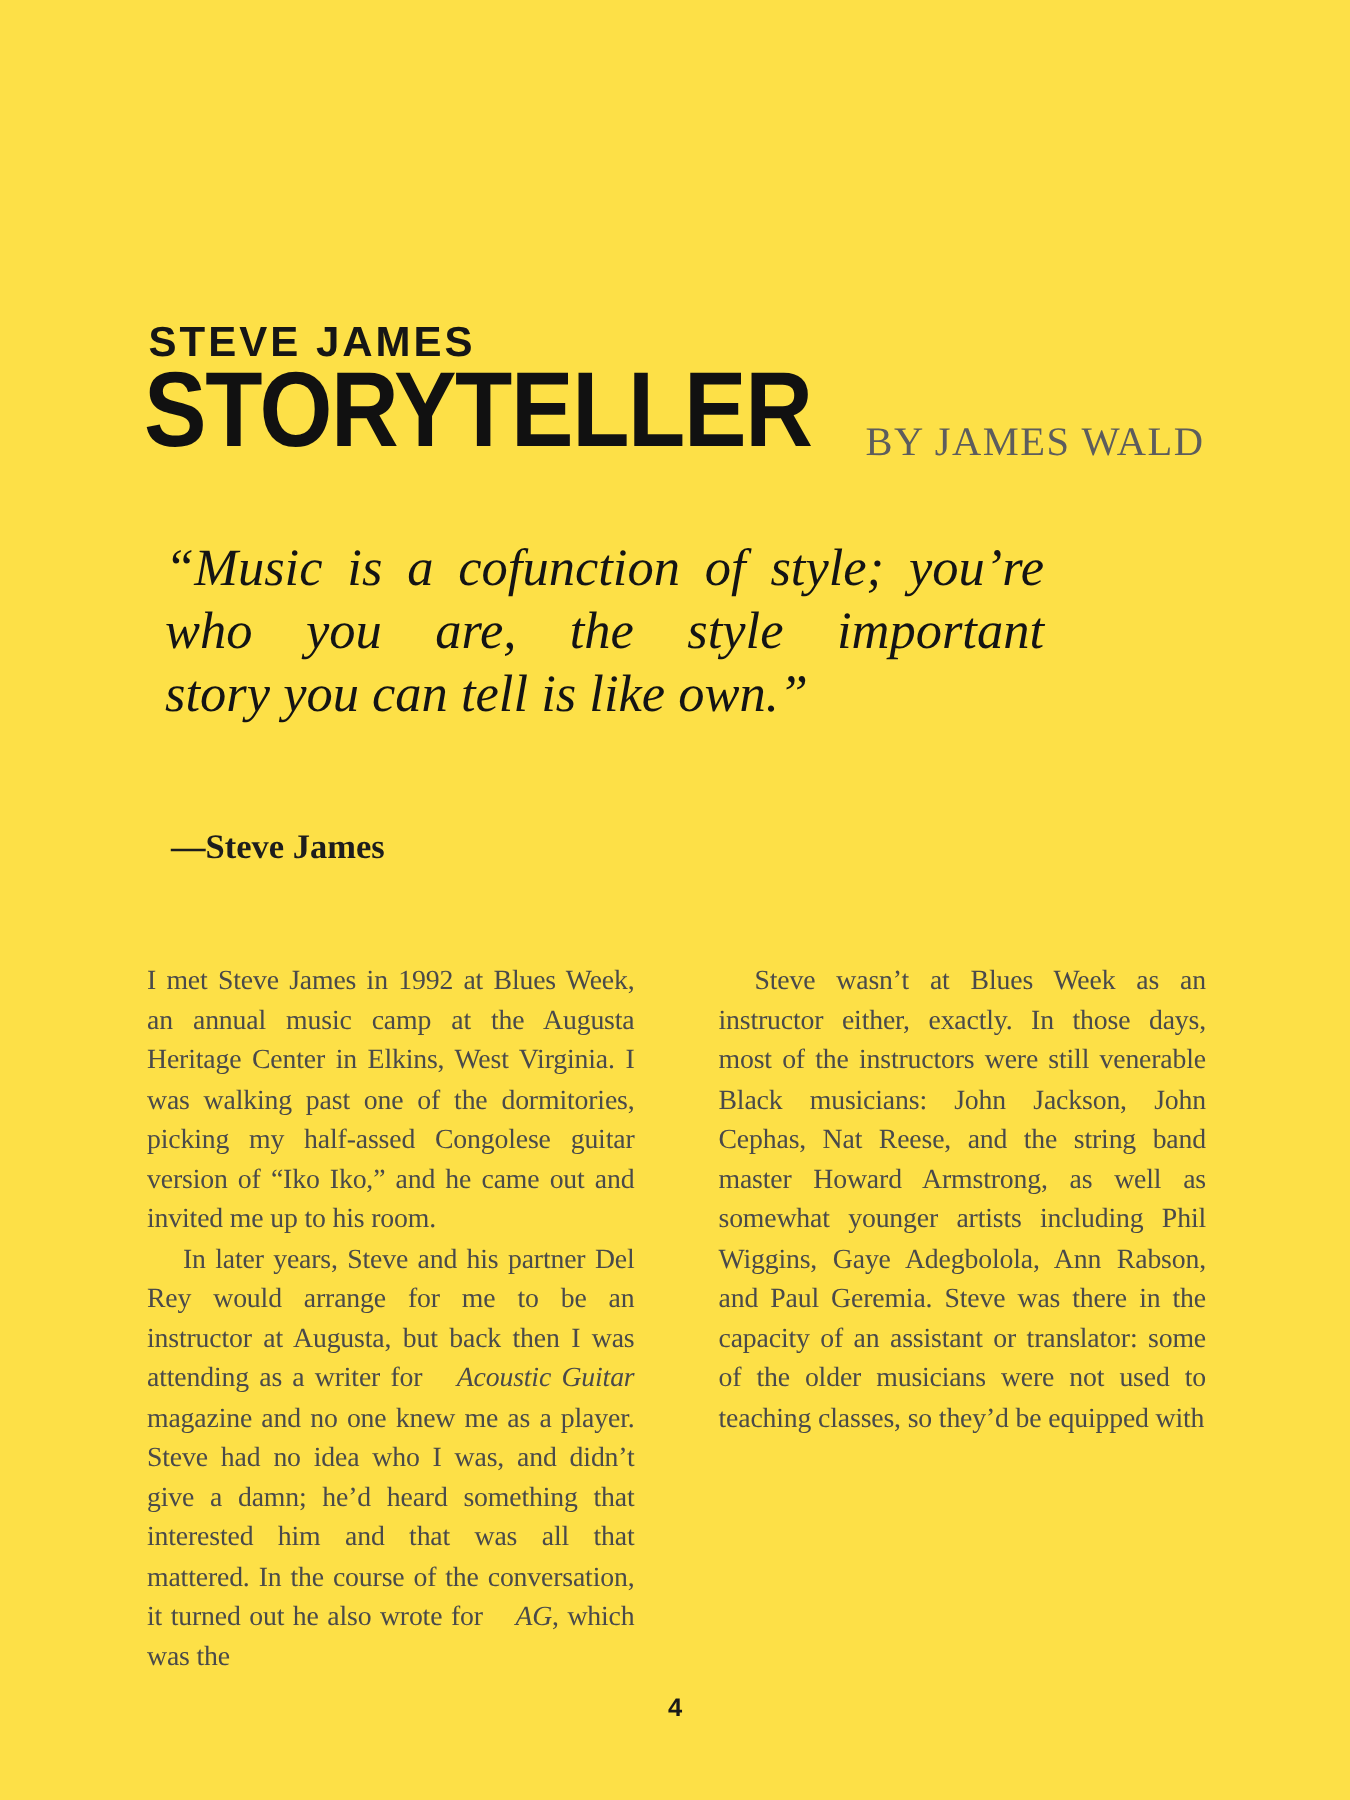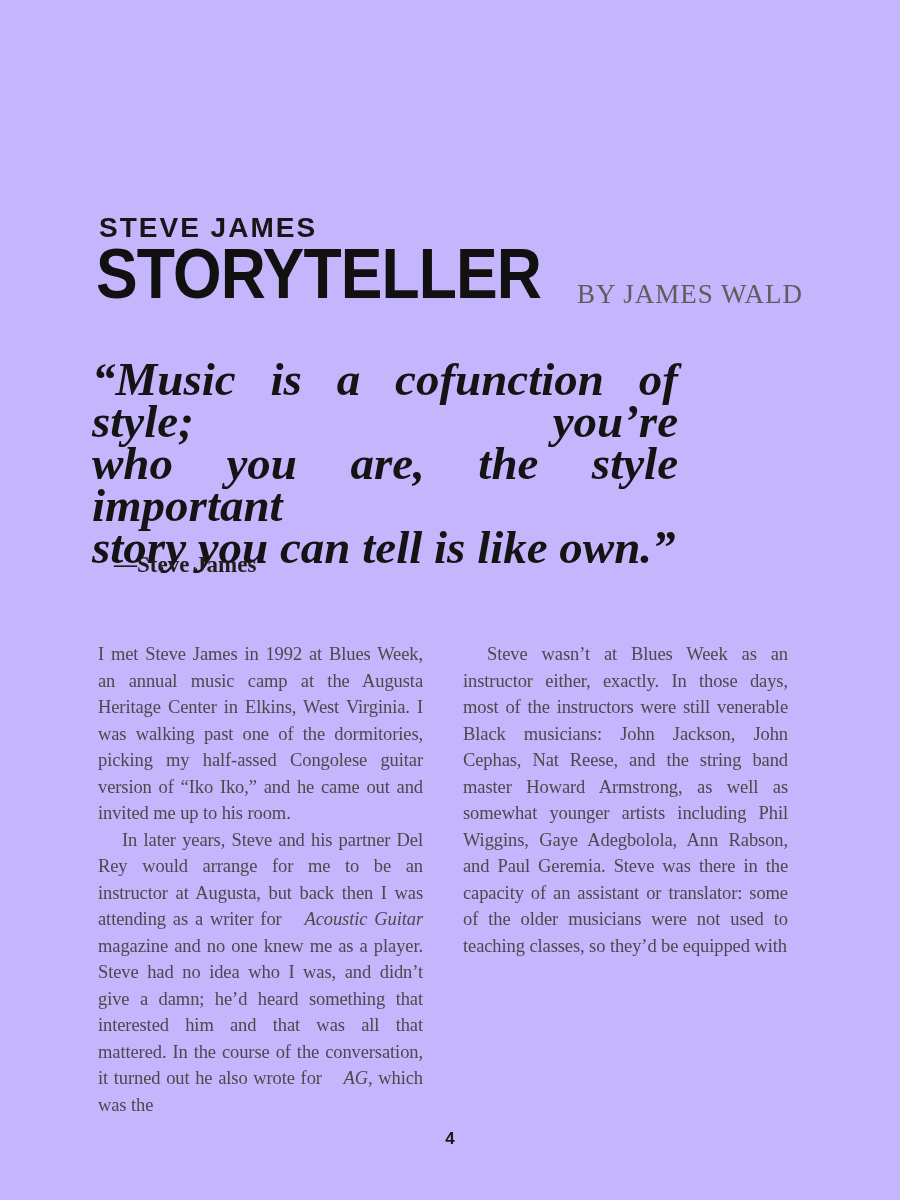--- a/index.html
+++ b/index.html
@@ -1,20 +1,20 @@
 <!DOCTYPE html>
 <html><head>
 <meta charset="utf-8">
 <style>
   html, body { margin: 0; padding: 0; background: #ffffff; }
   .page {
     position: relative;
     width: 900px;
     height: 1200px;
-    background: #c4b5fd;
+    background: #fde047;
     overflow: hidden;
     font-family: "Liberation Serif", serif;
   }
 
   
   .kicker {
     position: absolute;
     left: 99px;
     top: 214px;
     font-family: "Liberation Sans", sans-serif;
@@ -46,27 +46,27 @@
     font-size: 27px;
     line-height: 1;
     letter-spacing: 1px;
     color: #5d5d5d;
     white-space: nowrap;
   }
 
   
   .quote {
     position: absolute;
-    left: 92px;
+    left: 110px;
     top: 358px;
     width: 586px;
     font-family: "Liberation Serif", serif;
     font-style: italic;
-    font-weight: 700;
-    font-size: 47px;
+    font-weight: 400;
+    font-size: 35px;
     line-height: 42px;
     color: #141414;
   }
   .qline { width: 100%; }
   .qline.just {
     text-align: justify;
     text-align-last: justify;
   }
   .attribution {
     position: absolute;
@@ -80,20 +80,21 @@
   }
 
   
   .columns {
     position: absolute;
     left: 98px;
     top: 641px;
     width: 706px;
     display: flex;
     gap: 40px;
+    justify-content: space-between;
   }
   .col {
     width: 325px;
     font-family: "Liberation Serif", serif;
     font-size: 18.5px;
     line-height: 26.5px;
     letter-spacing: -0.1px;
     color: #4a4a4a;
     text-align: justify;
   }

